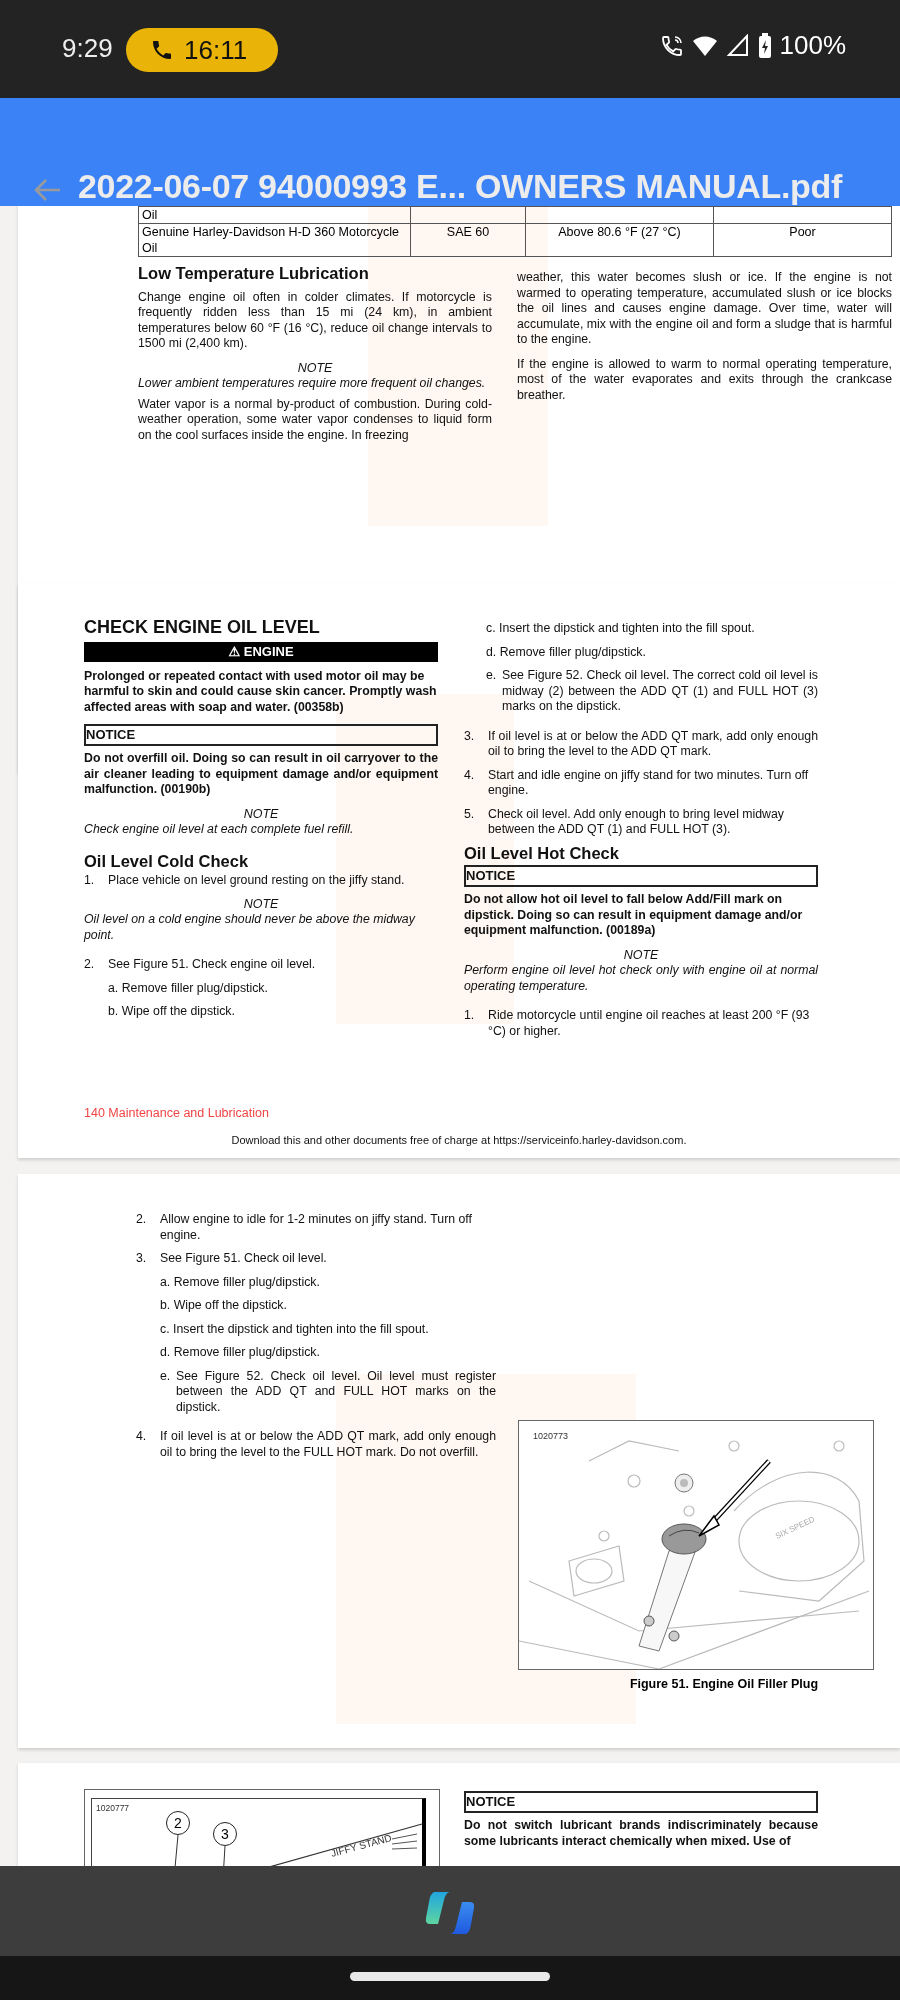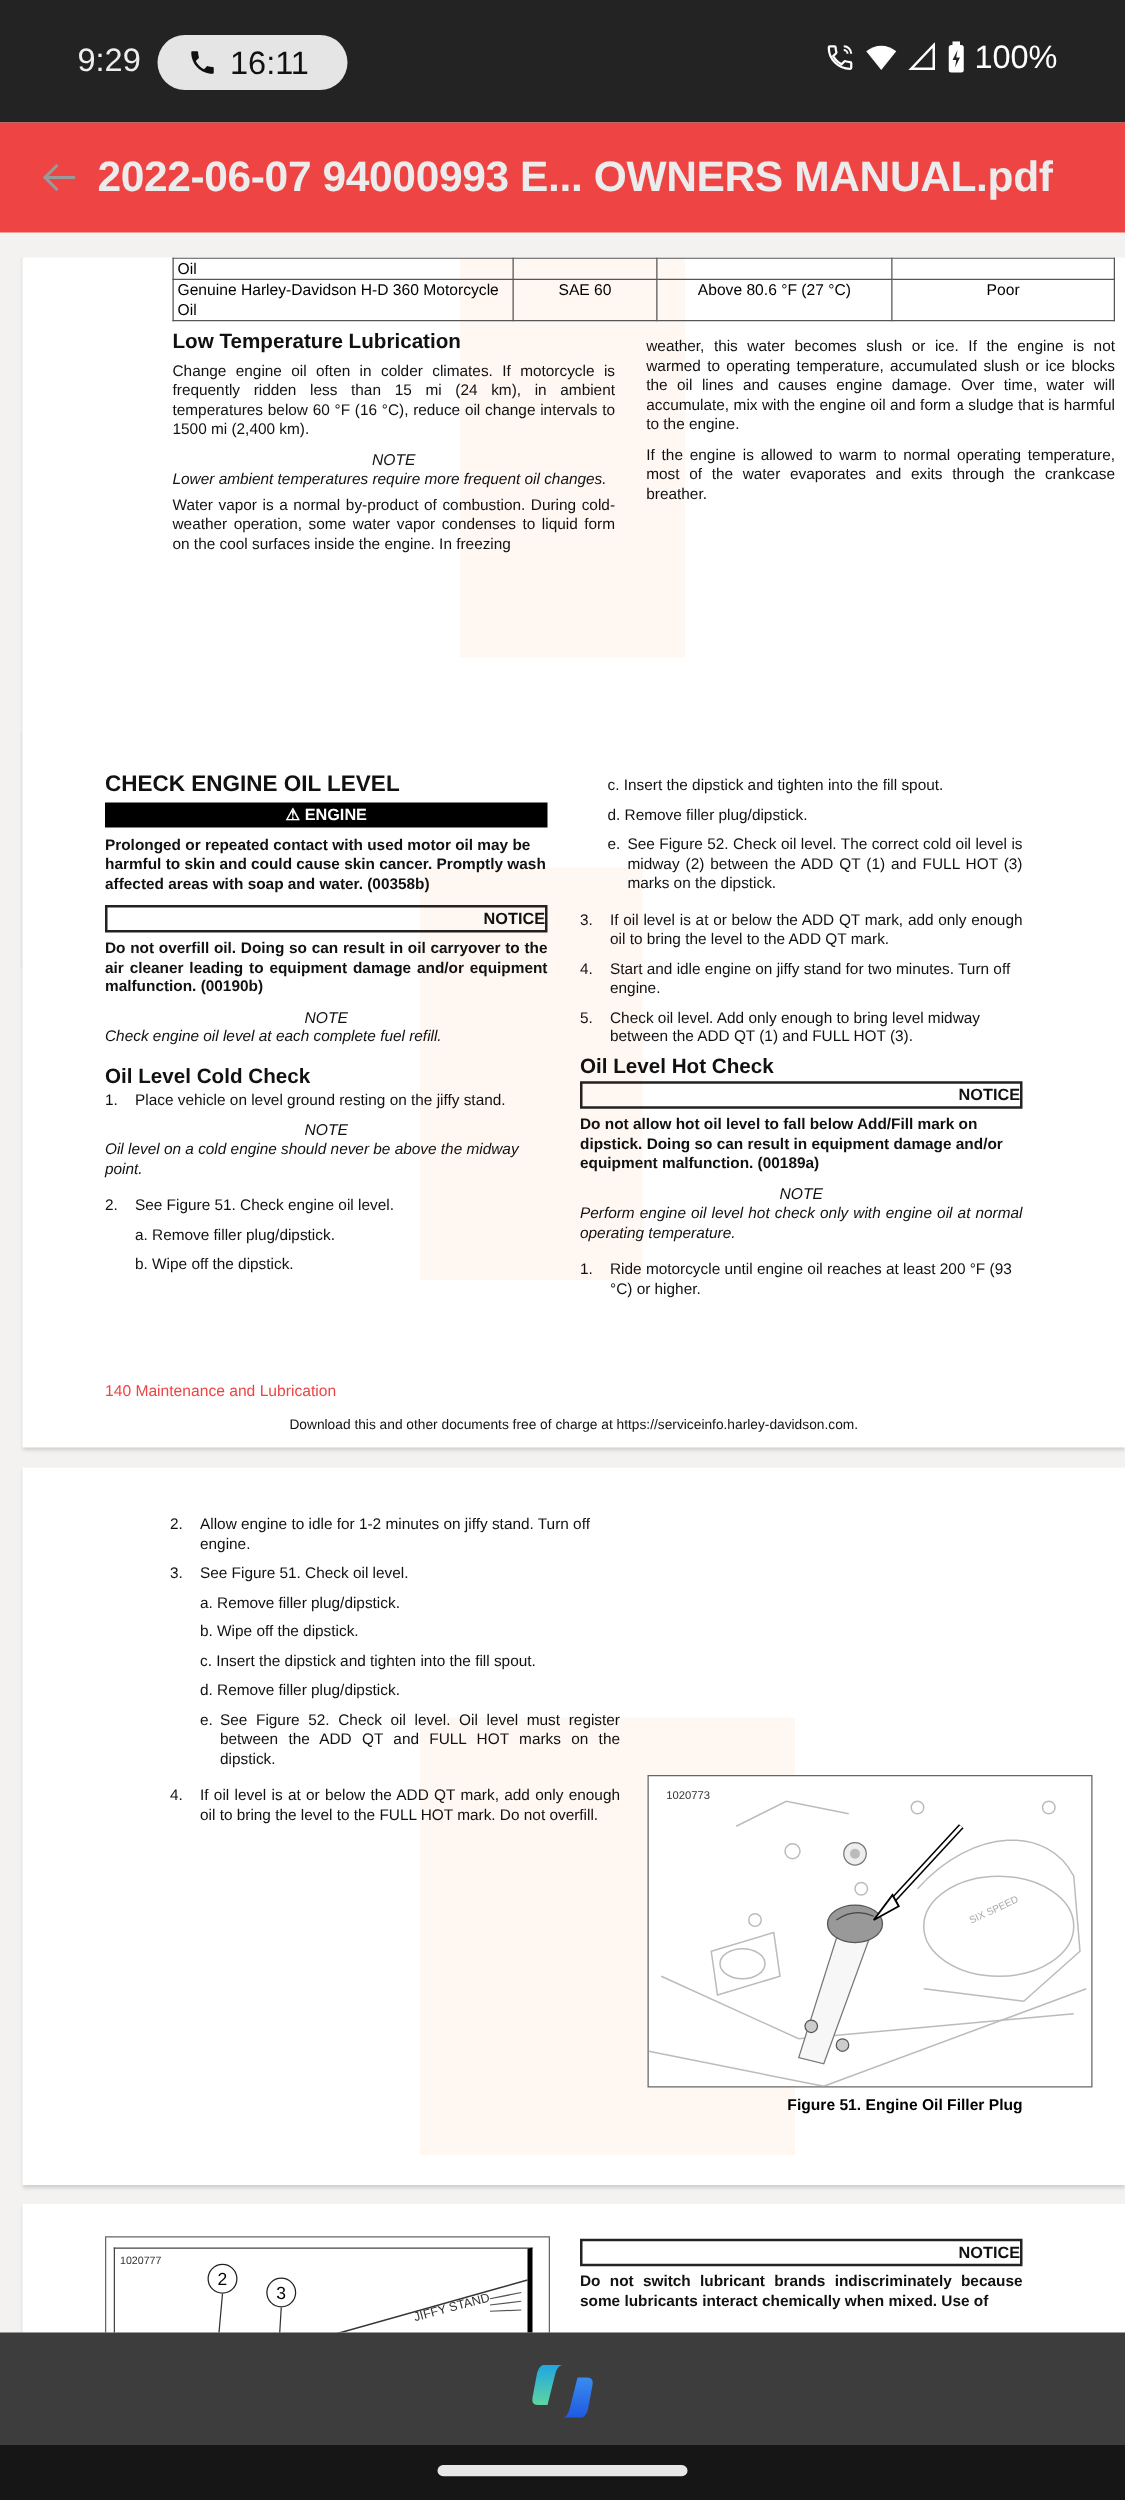--- a/index.html
+++ b/index.html
@@ -1,35 +1,35 @@
 <!DOCTYPE html>
 <html><head>
 <meta charset="utf-8">
 <style>
   * { box-sizing: border-box; margin: 0; padding: 0; }
   html, body { width: 900px; height: 2000px; overflow: hidden; background: #f3f2f1; font-family: "Liberation Sans", sans-serif; }
   .status-bar { position: absolute; top: 0; left: 0; width: 900px; height: 98px; background: #232323; color: #fff; }
   .sb-time { position: absolute; left: 62px; top: 33px; font-size: 26px; color: #eee; }
-  .call-pill { position: absolute; left: 126px; top: 28px; width: 152px; height: 44px; border-radius: 22px; background: #e5e5e5; color: #111; display: flex; align-items: center; padding-left: 24px; font-size: 26px; }
+  .call-pill { position: absolute; left: 126px; top: 28px; width: 152px; height: 44px; border-radius: 22px; background: #eab308; color: #111; display: flex; align-items: center; padding-left: 24px; font-size: 26px; }
   .call-pill svg { margin-right: 10px; }
   .sb-right { position: absolute; right: 54px; top: 30px; display: flex; align-items: center; gap: 8px; color: #fff; font-size: 26px; }
-  .app-bar { position: absolute; top: 98px; left: 0; width: 900px; height: 88px; background: #ef4444; color: #fff; display: flex; align-items: center; }
+  .app-bar { position: absolute; top: 98px; left: 0; width: 900px; height: 108px; background: #3b82f6; color: #fff; display: flex; align-items: flex-end; }
   .back-btn { width: 40px; margin-left: 32px; margin-right: 6px; display: flex; align-items: center; }
   .doc-title { font-size: 34px; font-weight: bold; color: #ececec; letter-spacing: -0.3px; white-space: nowrap; }
   .viewer { position: absolute; top: 206px; left: 0; width: 900px; height: 1660px; overflow: hidden; background: #f3f2f1; }
   .page { position: absolute; left: 18px; width: 882px; background: #fff; box-shadow: 0 2px 3px rgba(0,0,0,0.15); overflow: hidden; padding-left: 24px; }
   .page-text { font-size: 12.3px; color: #111; line-height: 15.5px; }
   .just { text-align: justify; }
   .h2 { font-size: 16.5px; font-weight: bold; color: #111; }
   .h1 { font-size: 18px; font-weight: bold; color: #111; }
   .note-title { font-style: italic; text-align: center; font-size: 12.5px; }
   .note-body { font-style: italic; }
   .bold { font-weight: bold; }
   .caution-bar { background: #000; color: #fff; font-weight: bold; text-align: center; font-size: 13px; height: 20px; line-height: 20px; }
-  .notice-box { border: 2px solid #222; text-align: right; font-weight: bold; font-size: 13px; height: 22px; line-height: 18px; }
+  .notice-box { border: 2px solid #222; text-align: left; font-weight: bold; font-size: 13px; height: 22px; line-height: 18px; }
   .footer-dl { position: absolute; left: 0; width: 882px; text-align: center; font-size: 11px; color: #111; }
   .page-num { position: absolute; font-size: 12.5px; color: #ef4444; }
   table.oil { border-collapse: collapse; position: absolute; font-size: 12.5px; }
   table.oil td { border: 1px solid #555; padding: 0 3px; vertical-align: top; line-height: 16px; }
   .li { display: flex; margin-bottom: 8px; }
   .li .n { width: 24px; flex: none; }
   .li .t { flex: 1; }
   .sub { margin-left: 24px; }
   .watermark { position: absolute; background: rgba(245,190,150,0.12); }
   .bottom-bar { position: absolute; top: 1866px; left: 0; width: 900px; height: 90px; background: #3d3d3d; }

